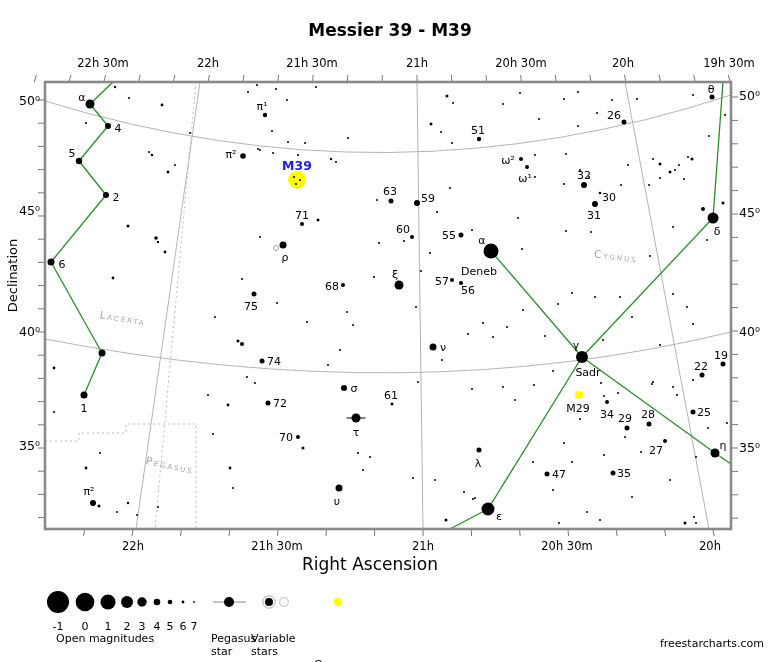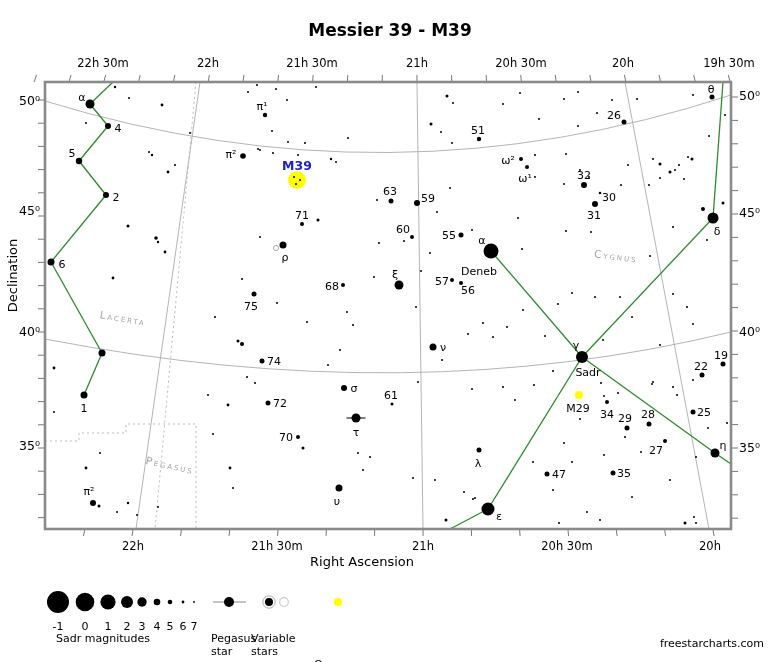--- a/index.html
+++ b/index.html
@@ -1,20 +1,20 @@
 <!DOCTYPE html>
 <html><head>
 <meta charset="utf-8">
 <style>
   html,body{margin:0;padding:0;}
   body{width:768px;height:662px;position:relative;background:#fff;
        font-family:"DejaVu Sans",sans-serif;color:#000;overflow:hidden;}
   .abs{position:absolute;}
   #title{top:20px;left:8px;width:764px;text-align:center;font-size:17px;font-weight:bold;}
-  #xlabel{top:554px;left:262px;width:200px;text-align:center;font-size:13px;}
+  #xlabel{top:554px;left:270px;width:200px;text-align:center;font-size:17px;}
   #ylabel{left:-88px;top:268px;width:200px;text-align:center;font-size:13px;transform:rotate(-90deg);}
   .cap{font-size:11px;line-height:13px;}
   #cap-mags{left:56px;top:632px;}
   #cap-double{left:211px;top:632px;width:52px;}
   #cap-variable{left:251px;top:632px;width:58px;}
   #cap-cluster{left:314px;top:632px;width:54px;margin-top:26px;}
   #footer{top:637px;right:4px;font-size:11px;}
   svg{position:absolute;left:0;top:0;}
   svg text{font-family:"DejaVu Sans",sans-serif;}
   .const-name{font-variant:small-caps;letter-spacing:2px;}
@@ -449,17 +449,17 @@
     <circle cx="194" cy="602" r="0.9" fill="#000000"></circle>
     <text x="194" y="626" text-anchor="middle" dominant-baseline="central" font-size="11">7</text>
     <line x1="213" y1="602" x2="246" y2="602" stroke="#888888" stroke-width="1"></line>
     <circle cx="229" cy="602" r="5" fill="#000000"></circle>
     <circle cx="269" cy="602" r="6.2" fill="none" stroke="#aaaaaa" stroke-width="1"></circle>
     <circle cx="269" cy="602" r="4" fill="#000000"></circle>
     <circle cx="284" cy="602" r="4.3" fill="#ffffff" stroke="#cccccc" stroke-width="1.2"></circle>
     <circle cx="338" cy="602" r="4" fill="#ffff00"></circle>
   </svg>
 
-<div id="cap-mags" class="abs cap">Sadr magnitudes</div>
+<div id="cap-mags" class="abs cap">Open magnitudes</div>
 <div id="cap-double" class="abs cap">Pegasus star</div>
 <div id="cap-variable" class="abs cap">Variable stars</div>
 <div id="cap-cluster" class="abs cap">Open cluster</div>
 <div id="footer" class="abs">freestarcharts.com</div>
 
 </body></html>

